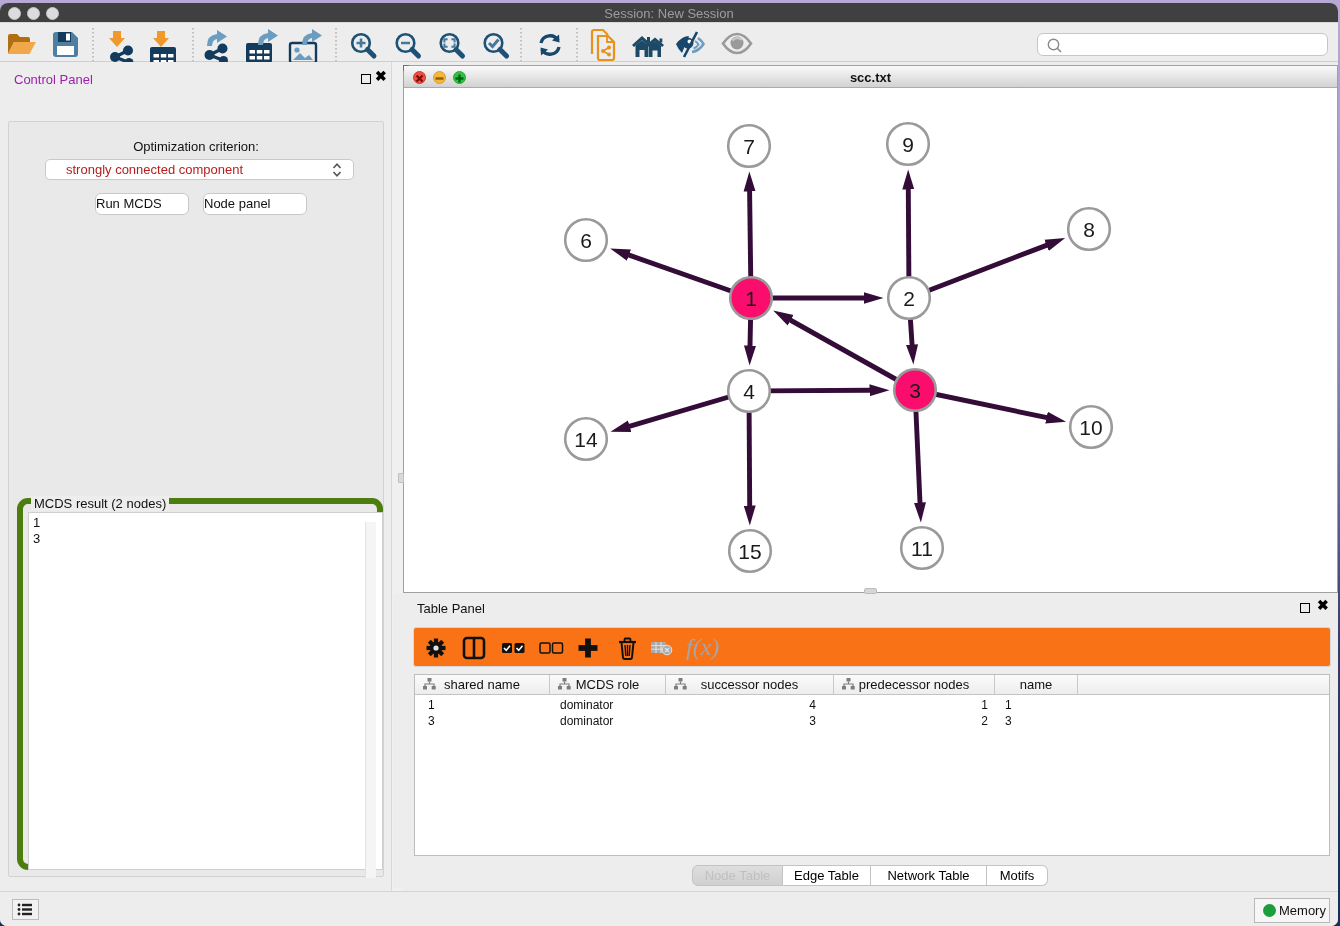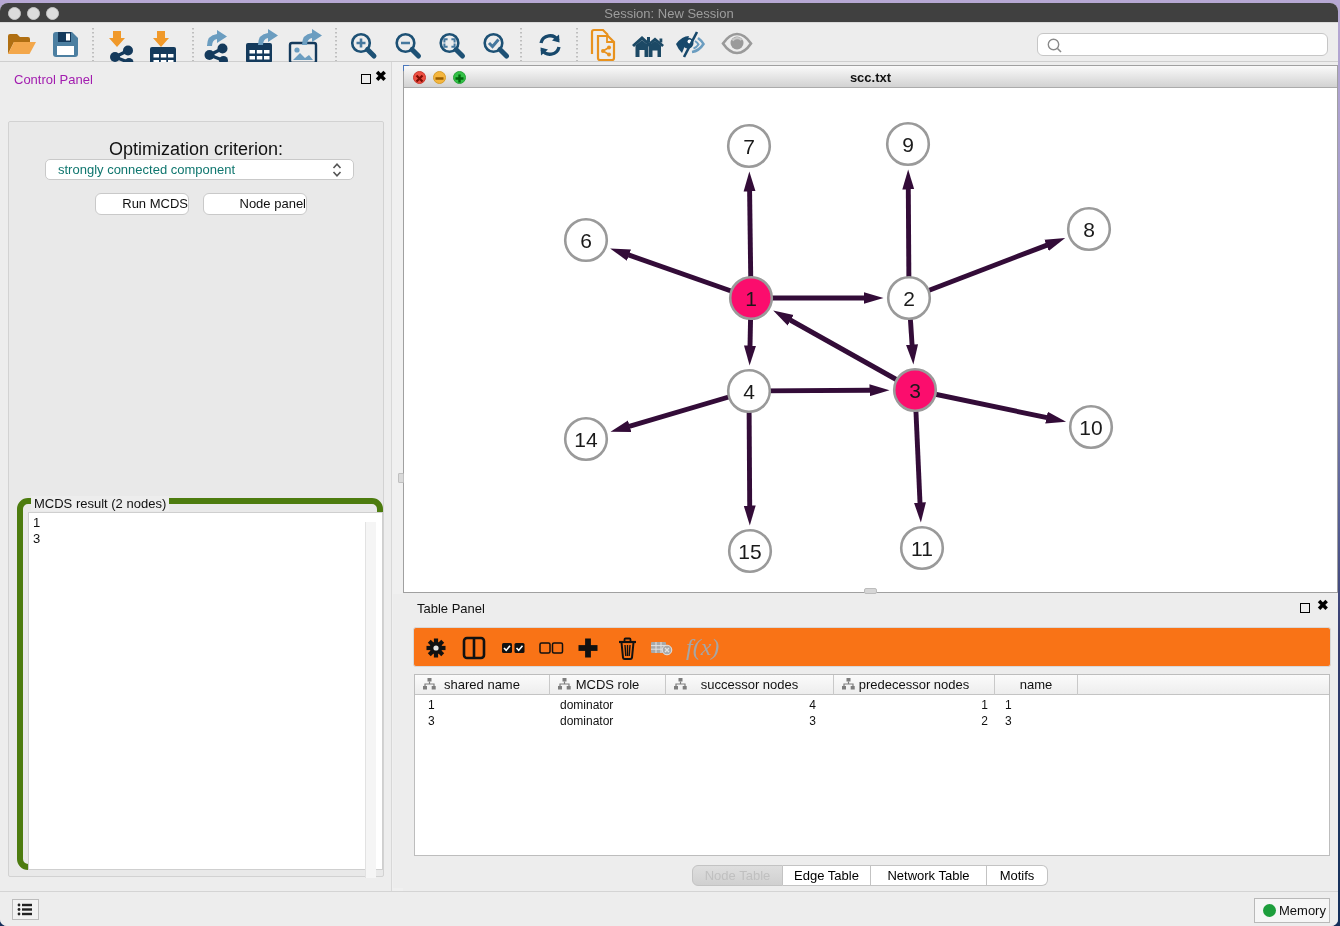--- a/index.html
+++ b/index.html
@@ -18,23 +18,23 @@
 #cp-title{position:absolute;left:14px;top:10px;font-size:13px;color:#a21caf}
 #cp-sq{position:absolute;left:361px;top:12px;width:10px;height:10px;border:1.5px solid #000}
 #cp-x{position:absolute;left:375px;top:6px;font-size:14px;font-weight:bold;color:#000}
 .seg{position:absolute;display:flex;font-size:13px}
 .seg div{border:1px solid #c3c3c3;border-left:none;background:#fff;color:#000;text-align:center;line-height:19px;height:21px}
 .seg div:first-child{border-left:1px solid #c3c3c3;border-radius:6px 0 0 6px}
 .seg div:last-child{border-radius:0 6px 6px 0}
 .seg div.sel{background:linear-gradient(#dedede,#d0d0d0);color:#c0c0c0}
 #cp-tabs{left:78px;top:35px}
 #cp-body{position:absolute;left:8px;top:59px;width:376px;height:756px;background:#e9e9e9;border:1px solid #d2d2d2;border-radius:2px}
-#optlabel{position:absolute;left:0;top:17px;width:100%;text-align:center;font-size:18px;color:#111}
-#optsel{position:absolute;left:36px;top:37px;width:309px;height:21px;background:#fff;border:1px solid #c9c9c9;border-radius:5px;font-size:13px;line-height:19px;padding-left:12px;color:#0f766e}
-.btn{position:absolute;height:22px;background:#fff;border:1px solid #c9c9c9;border-radius:6px;font-size:13px;text-align:right;line-height:20px;color:#111}
+#optlabel{position:absolute;left:0;top:17px;width:100%;text-align:center;font-size:13px;color:#111}
+#optsel{position:absolute;left:36px;top:37px;width:309px;height:21px;background:#fff;border:1px solid #c9c9c9;border-radius:5px;font-size:13px;line-height:19px;padding-left:20px;color:#b91c1c}
+.btn{position:absolute;height:22px;background:#fff;border:1px solid #c9c9c9;border-radius:6px;font-size:13px;text-align:left;line-height:20px;color:#111}
 #grpbox{position:absolute;left:8px;top:376px;width:366px;height:372px;border:6px solid #4d7c0f;border-radius:11px}
 #grptitle{position:absolute;left:8px;top:-8px;background:#ededed;padding:0 3px;font-size:13px;color:#111}
 #grptext{position:absolute;left:5px;top:8px;width:355px;height:358px;background:#fff;border:1px solid #cfcfcf;font-size:13px;color:#111;line-height:16px;padding:2px 0 0 4px}
 #grpscroll{position:absolute;right:6px;top:9px;width:11px;height:356px;background:#f5f5f5;border-left:1px solid #e2e2e2}
 
 #netwin{position:absolute;left:403px;top:62px;width:935px;height:528px;border:1px solid #a0a0a0;background:#fff}
 #nettitle{position:absolute;left:0;top:0;width:933px;height:22px;background:linear-gradient(#fafafa,#d2d2d2);border-bottom:1px solid #ababab}
 .light{position:absolute;top:4.5px;width:13px;height:13px;border-radius:50%;line-height:13px;text-align:center}
 #netname{position:absolute;top:4px;left:0;width:933px;text-align:center;font-size:13px;font-weight:bold;color:#111}
 #graph{position:absolute;left:0;top:21px}

